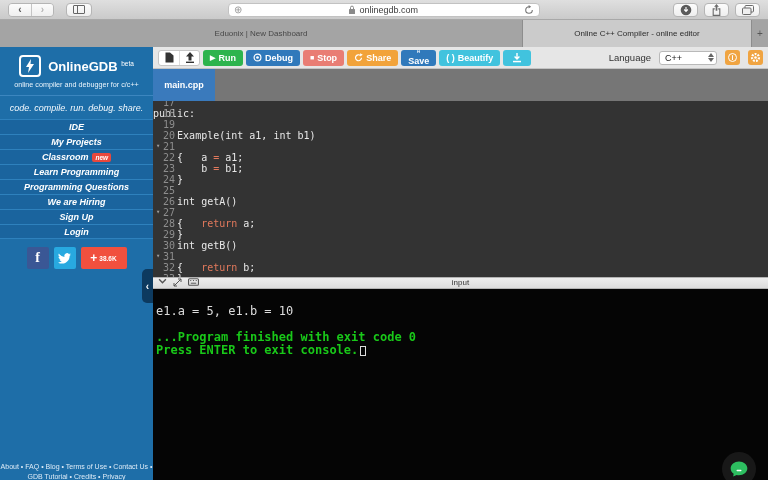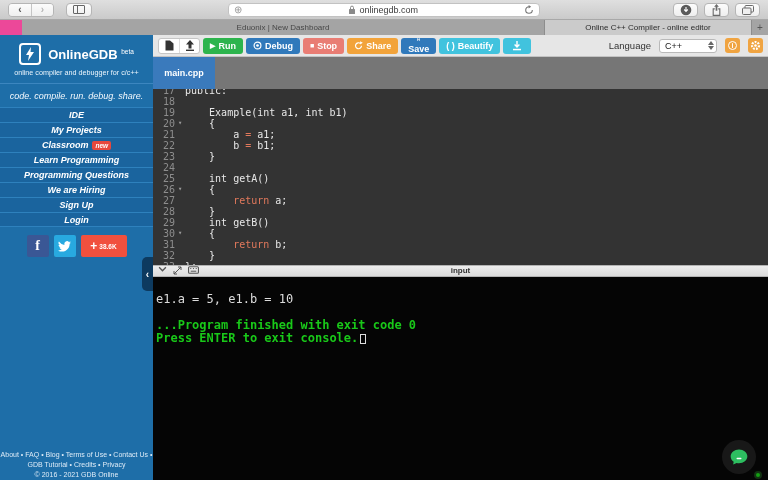--- a/index.html
+++ b/index.html
@@ -23,21 +23,21 @@
   .urlfield { position:absolute; left:50%; top:3px; transform:translateX(-50%);
     width:312px; height:14px; background:#fff; border:1px solid #c2c2c2; border-radius:4px;
     display:flex; align-items:center; padding:0 5px; }
   .url-center { flex:1; display:flex; align-items:center; justify-content:center; gap:3px;
     font-size:9px; color:#3d3d3d; }
   .circled-plus { color:#9a9a9a; font-size:10px; line-height:10px; }
   .right-btns { margin-left:auto; display:flex; gap:6px; }
   .rbtn { width:25px; height:14px; border:1px solid #b5b5b5; border-radius:4px;
     background:linear-gradient(#fcfcfc,#efefef); display:flex; align-items:center; justify-content:center; }
 
-  .tabbar { height:15px; display:flex; background:#ec4899; font-size:8px;padding-left:22px; }
+  .tabbar { height:27px; display:flex; background:#f97316; font-size:8px; }
   .btab { display:flex; align-items:center; justify-content:center; height:100%;
     border-right:1px solid #8d8d8d; color:#474747; overflow:hidden; white-space:nowrap; }
   .btab.inactive { width:523px; background:#a4a4a4; }
   .btab.active { flex:1; background:#cbcbcb; color:#2a2a2a; }
   .newtab { width:16px; display:flex; align-items:center; justify-content:center;
     color:#555; font-size:10px; background:#a4a4a4; }
 
   
   .app { display:flex; height:449px; }
 
@@ -99,33 +99,33 @@
   .circle-i { width:9px; height:9px; border:1px solid #fff; border-radius:50%;
     font-size:7px; font-weight:bold; display:flex; align-items:center; justify-content:center; line-height:7px; }
 
   .filetabs { height:32px; background:#767676; display:flex;font-weight:bold; }
   .filetab { width:62px; height:100%; background:#3a7abc; color:#fff; font-size:9px;
     display:flex; align-items:center; justify-content:center; cursor:pointer; }
 
   
   .editor { flex:1; background:#333333; overflow:hidden; font-family:"DejaVu Sans Mono",monospace; font-size:10px; }
   .code-scroll { margin-top:-4px; }
-  .code-line { display:flex; height:11px; line-height:11px; white-space:pre; }
+  .code-line { display:flex; height:11px; line-height:11px; white-space:pre;flex-direction:column; }
   .ln { width:22px; text-align:right; color:#8d8d8d; flex:none; }
   .fold { width:10px; flex:none; color:#9c9c9c; font-size:7px; line-height:11px; text-align:center; }
   .tk-p { color:#e8e8e8; }
   .tk-c { color:#d9a04d; font-style:italic; }
   .tk-k { color:#e2795c; }
   .tk-e { color:#e2795c; }
 
   
   .console-header { height:12px; background:linear-gradient(#ededed,#dcdcdc);
     border-top:1px solid #b3b3b3; border-bottom:1px solid #b3b3b3;
     display:flex; align-items:center; gap:6px; padding:0 5px; position:relative; }
-  .ch-label { position:absolute; left:0; right:0; text-align:center; font-size:8px; font-weight:bold; color:#333; }
+  .ch-label { position:absolute; left:0; right:0; text-align:center; font-size:8px; font-weight:normal; color:#333; }
   .ch-icons { display:flex; gap:6px; z-index:1; }
   .console { flex:1; background:#050505; color:#dcdcdc; font-family:"DejaVu Sans Mono",monospace;
     font-size:12px; padding:16px 3px; position:relative; }
   .cline { height:13px; line-height:13px; white-space:pre; }
   .cline.green { color:#19c819; font-weight:bold; }
   .cursor { display:inline-block; width:6px; height:10px; border:1px solid #ddd; margin-left:2px; vertical-align:-2px; }
   .chat { position:absolute; right:12px; bottom:10px; width:34px; height:34px; border-radius:50%;
     background:#181818; display:flex; align-items:center; justify-content:center; cursor:pointer; }
   .online-dot { position:absolute; right:6px; bottom:5px; width:8px; height:8px; border-radius:50%;
     background:#14a014; border:2px solid #123312; }

